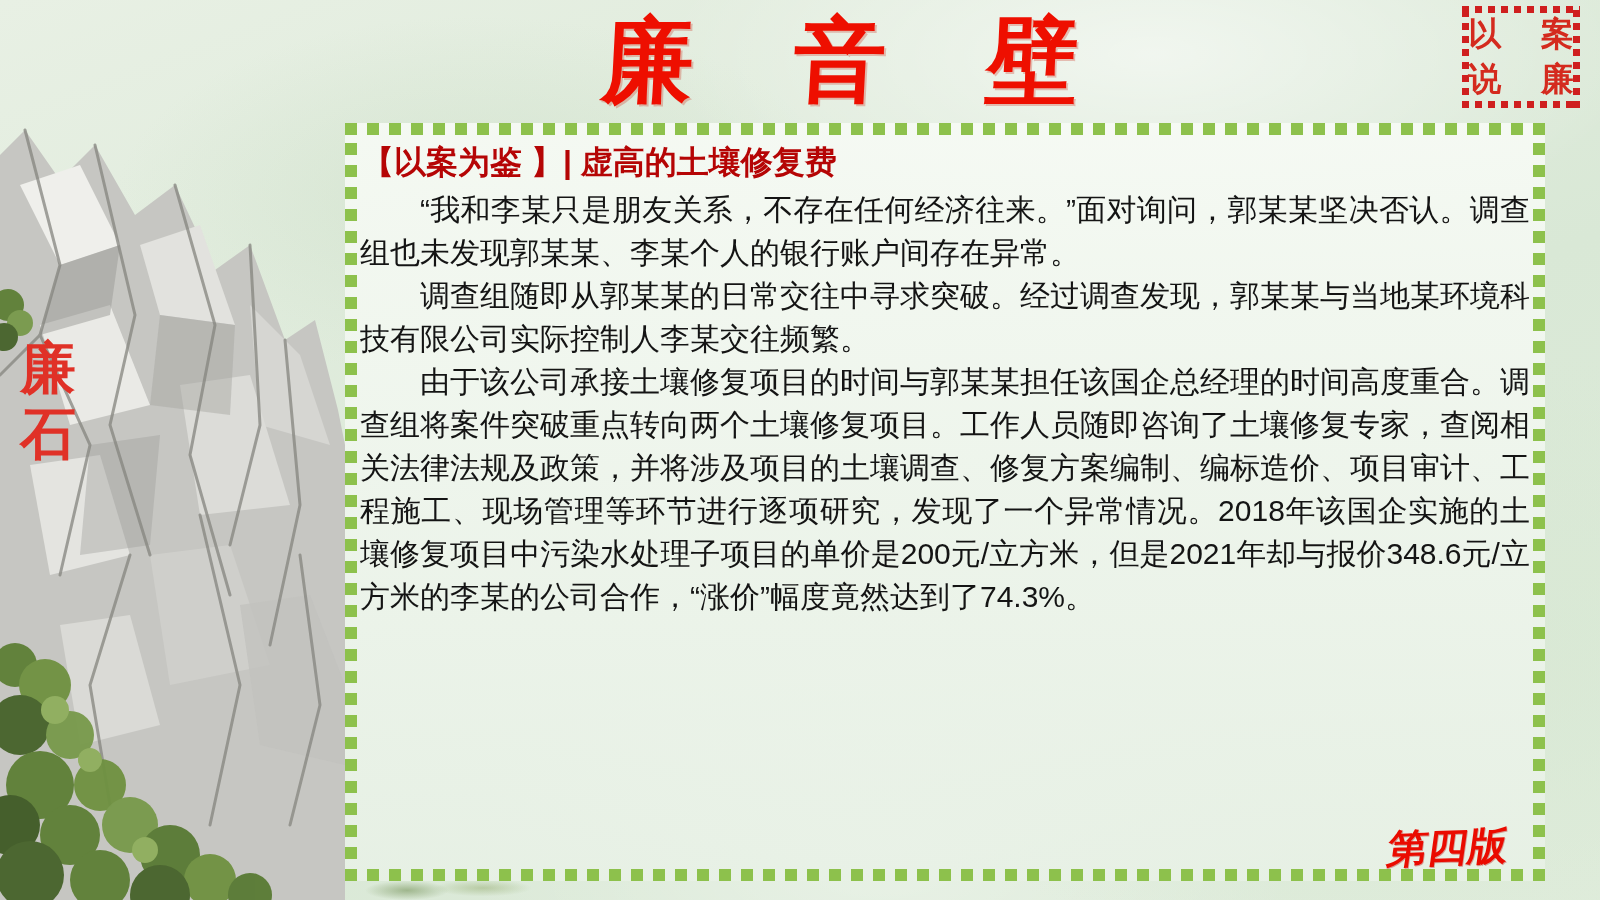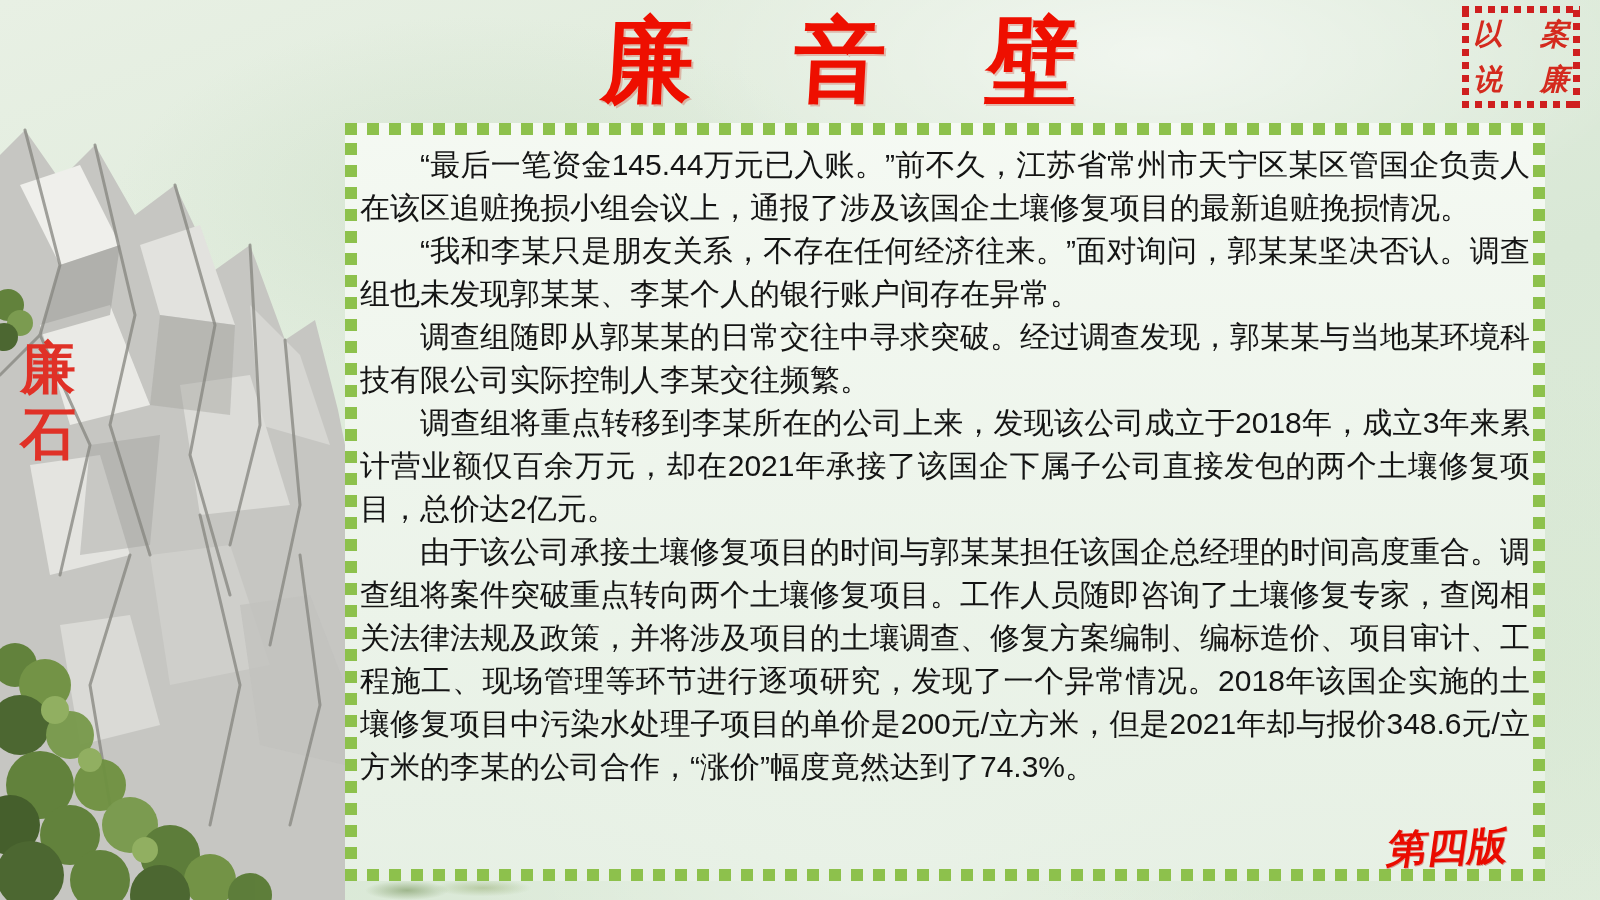--- a/index.html
+++ b/index.html
@@ -42,21 +42,21 @@
       repeating-linear-gradient(90deg,#cf1f1f 0 7px,transparent 7px 13px),
       repeating-linear-gradient(90deg,#cf1f1f 0 7px,transparent 7px 13px),
       repeating-linear-gradient(0deg,#cf1f1f 0 7px,transparent 7px 13px),
       repeating-linear-gradient(0deg,#cf1f1f 0 7px,transparent 7px 13px);
     background-size:100% 7px,100% 7px,7px 100%,7px 100%;
     background-position:0 0,0 100%,0 0,100% 0;
     background-repeat:no-repeat;
   }
   .badge .row{
     color:#d42a1e;font-family:"DejaVu Serif",serif;font-weight:900;
-    font-size:29px;letter-spacing:14px;text-indent:14px;line-height:1.1;white-space:nowrap;font-style:italic;
+    font-size:33px;letter-spacing:14px;text-indent:14px;line-height:1.1;white-space:nowrap;
   }
   
   .side-label{
     position:absolute;left:16px;top:334px;width:64px;
     color:#e03127;font-family:"DejaVu Serif",serif;font-weight:900;
     font-size:56px;line-height:1.18;text-align:center;
   }
   
   .content-box{
     position:absolute;left:345px;top:123px;width:1200px;height:758px;
@@ -153,22 +153,21 @@
   <div class="row">以 案</div>
   <div class="row">说 廉</div>
 </div>
 
 <div class="side-label">
   <div>廉</div>
   <div>石</div>
 </div>
 
 <div class="content-box">
+  <h1 class="article-heading">【以案为鉴 】| 虚高的土壤修复费</h1>
   <div class="article-body">
-    <p>“最后一笔资金145.44万元已入账。”前不久，江苏省常州市天宁区某区管国企负责人在该区追赃挽损小组会议上，通报了涉及该国企土壤修复项目的最新追赃挽损情况。</p>
     <p>“我和李某只是朋友关系，不存在任何经济往来。”面对询问，郭某某坚决否认。调查组也未发现郭某某、李某个人的银行账户间存在异常。</p>
     <p>调查组随即从郭某某的日常交往中寻求突破。经过调查发现，郭某某与当地某环境科技有限公司实际控制人李某交往频繁。</p>
-    <p>调查组将重点转移到李某所在的公司上来，发现该公司成立于2018年，成立3年来累计营业额仅百余万元，却在2021年承接了该国企下属子公司直接发包的两个土壤修复项目，总价达2亿元。</p>
     <p>由于该公司承接土壤修复项目的时间与郭某某担任该国企总经理的时间高度重合。调查组将案件突破重点转向两个土壤修复项目。工作人员随即咨询了土壤修复专家，查阅相关法律法规及政策，并将涉及项目的土壤调查、修复方案编制、编标造价、项目审计、工程施工、现场管理等环节进行逐项研究，发现了一个异常情况。2018年该国企实施的土壤修复项目中污染水处理子项目的单价是200元/立方米，但是2021年却与报价348.6元/立方米的李某的公司合作，“涨价”幅度竟然达到了74.3%。</p>
   </div>
 </div>
 
 <div class="page-marker">第四版</div>
 
 </body></html>

